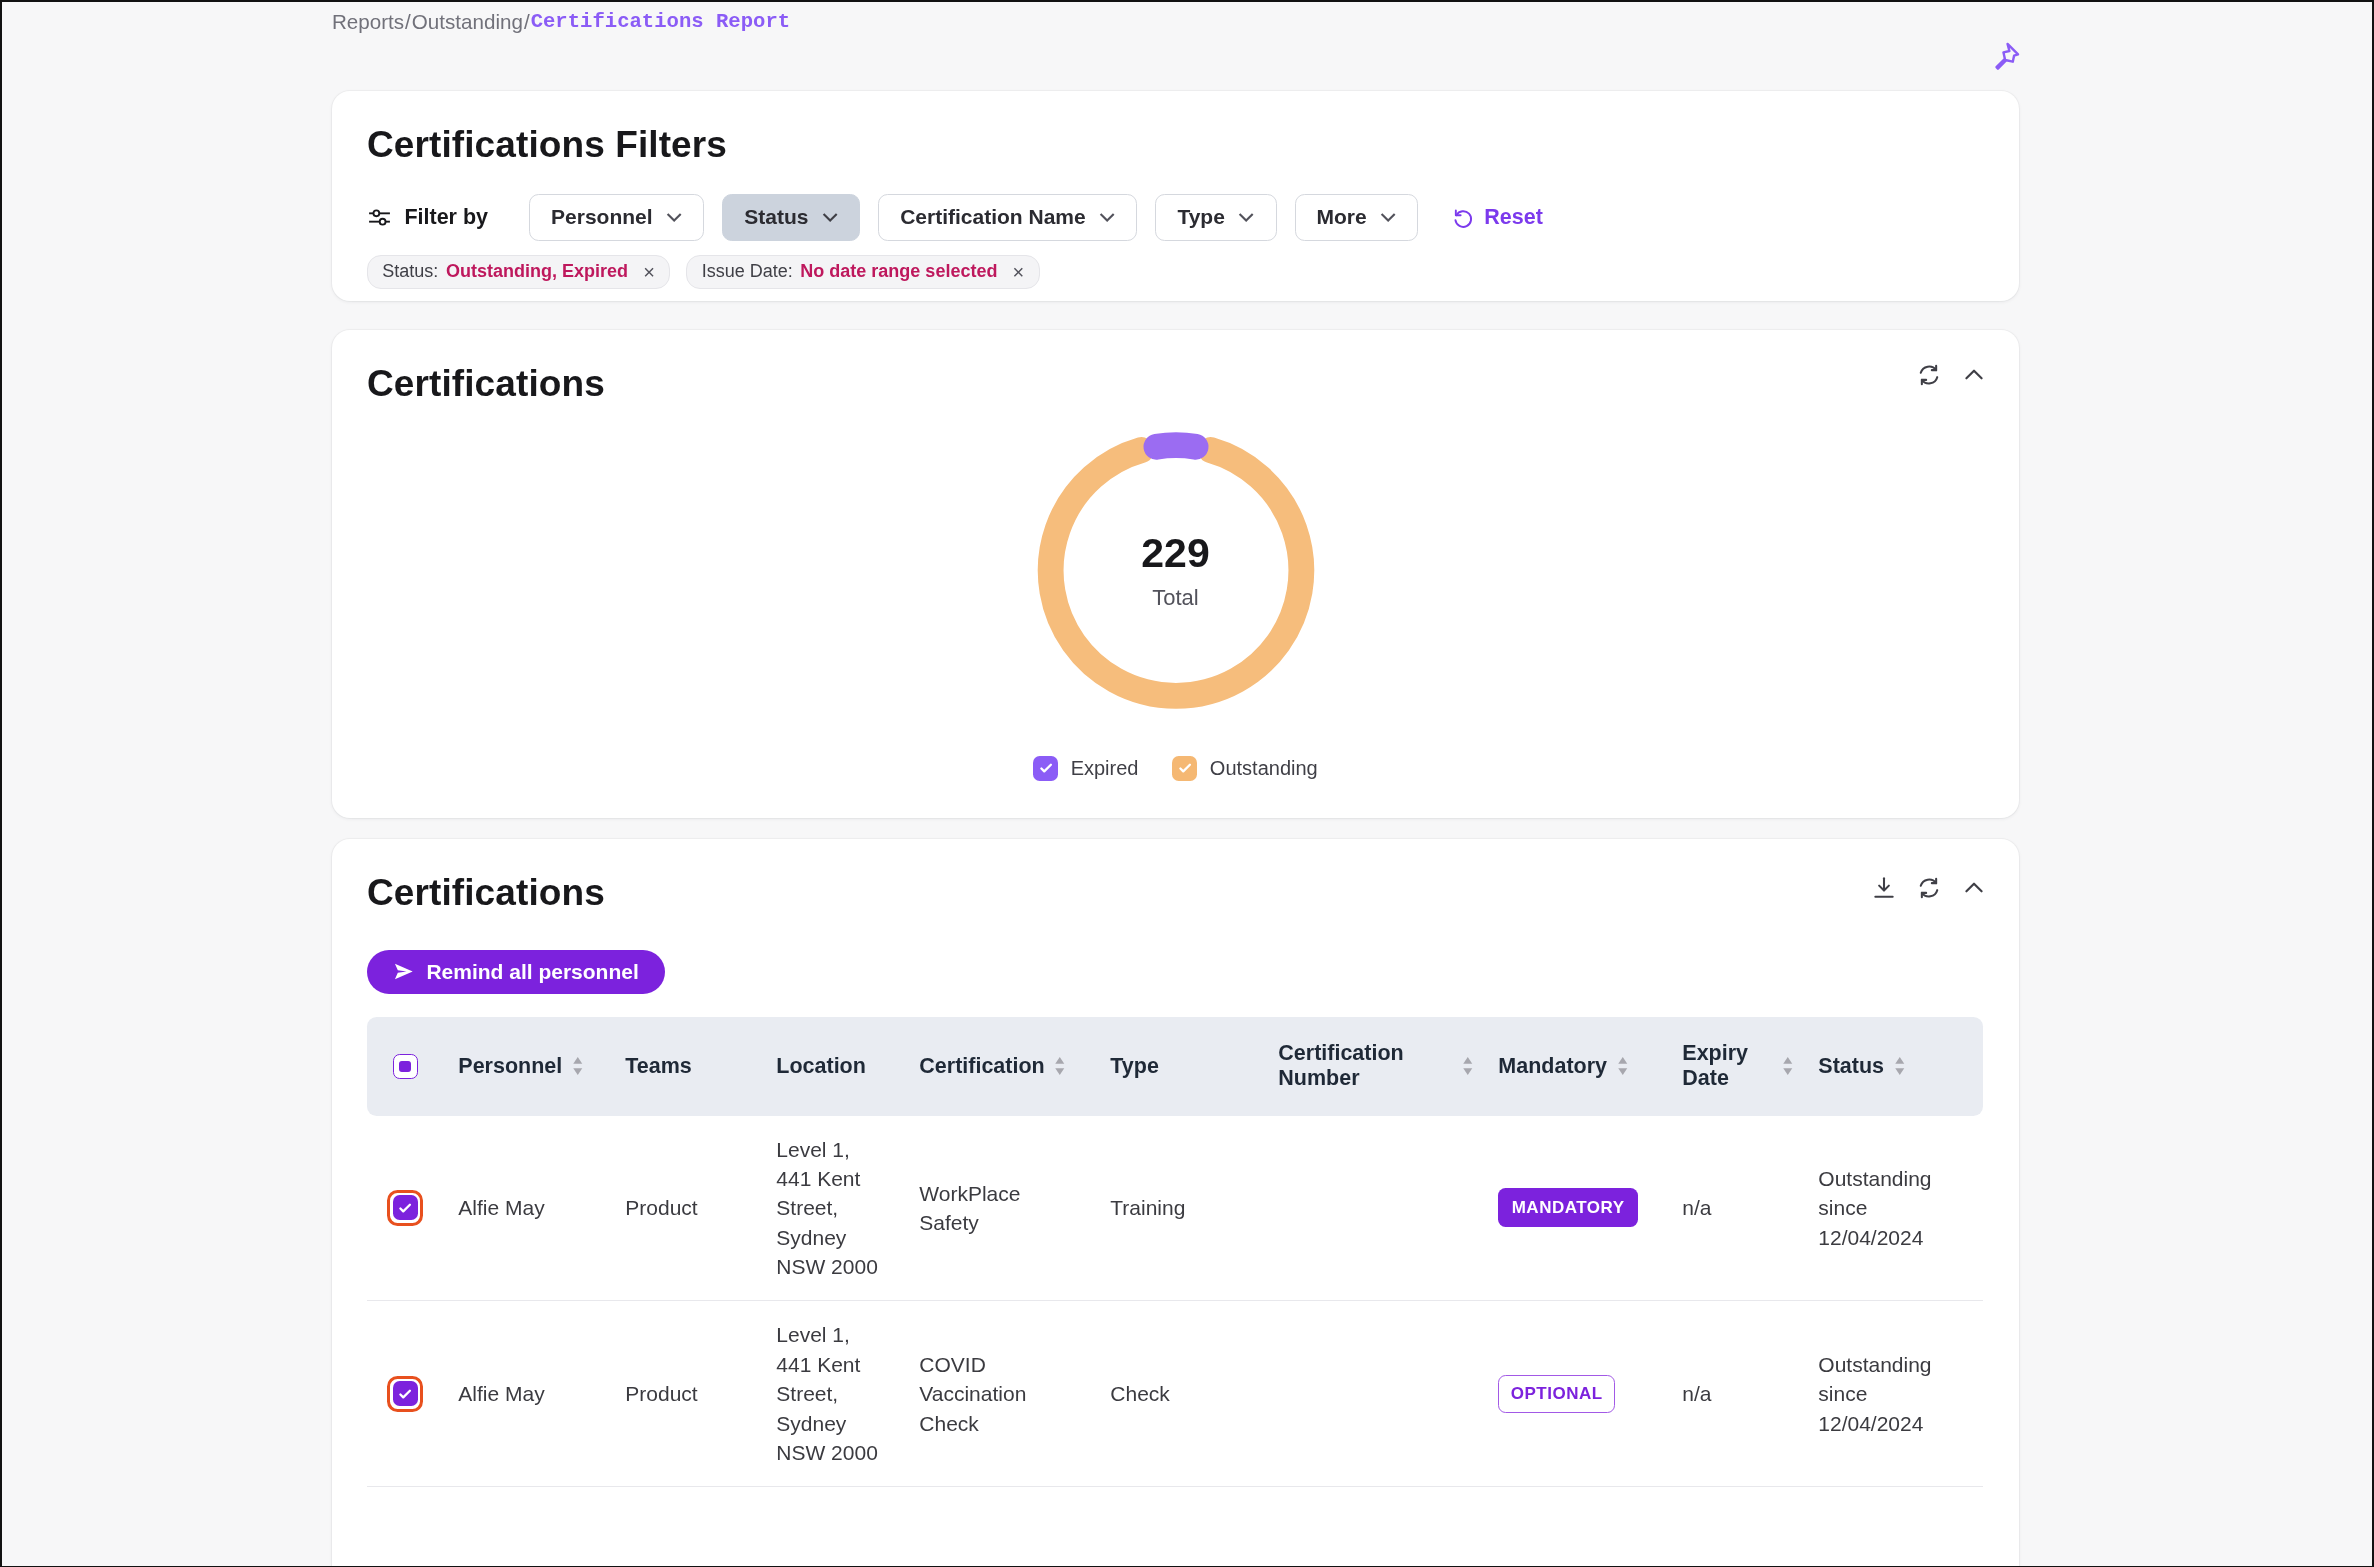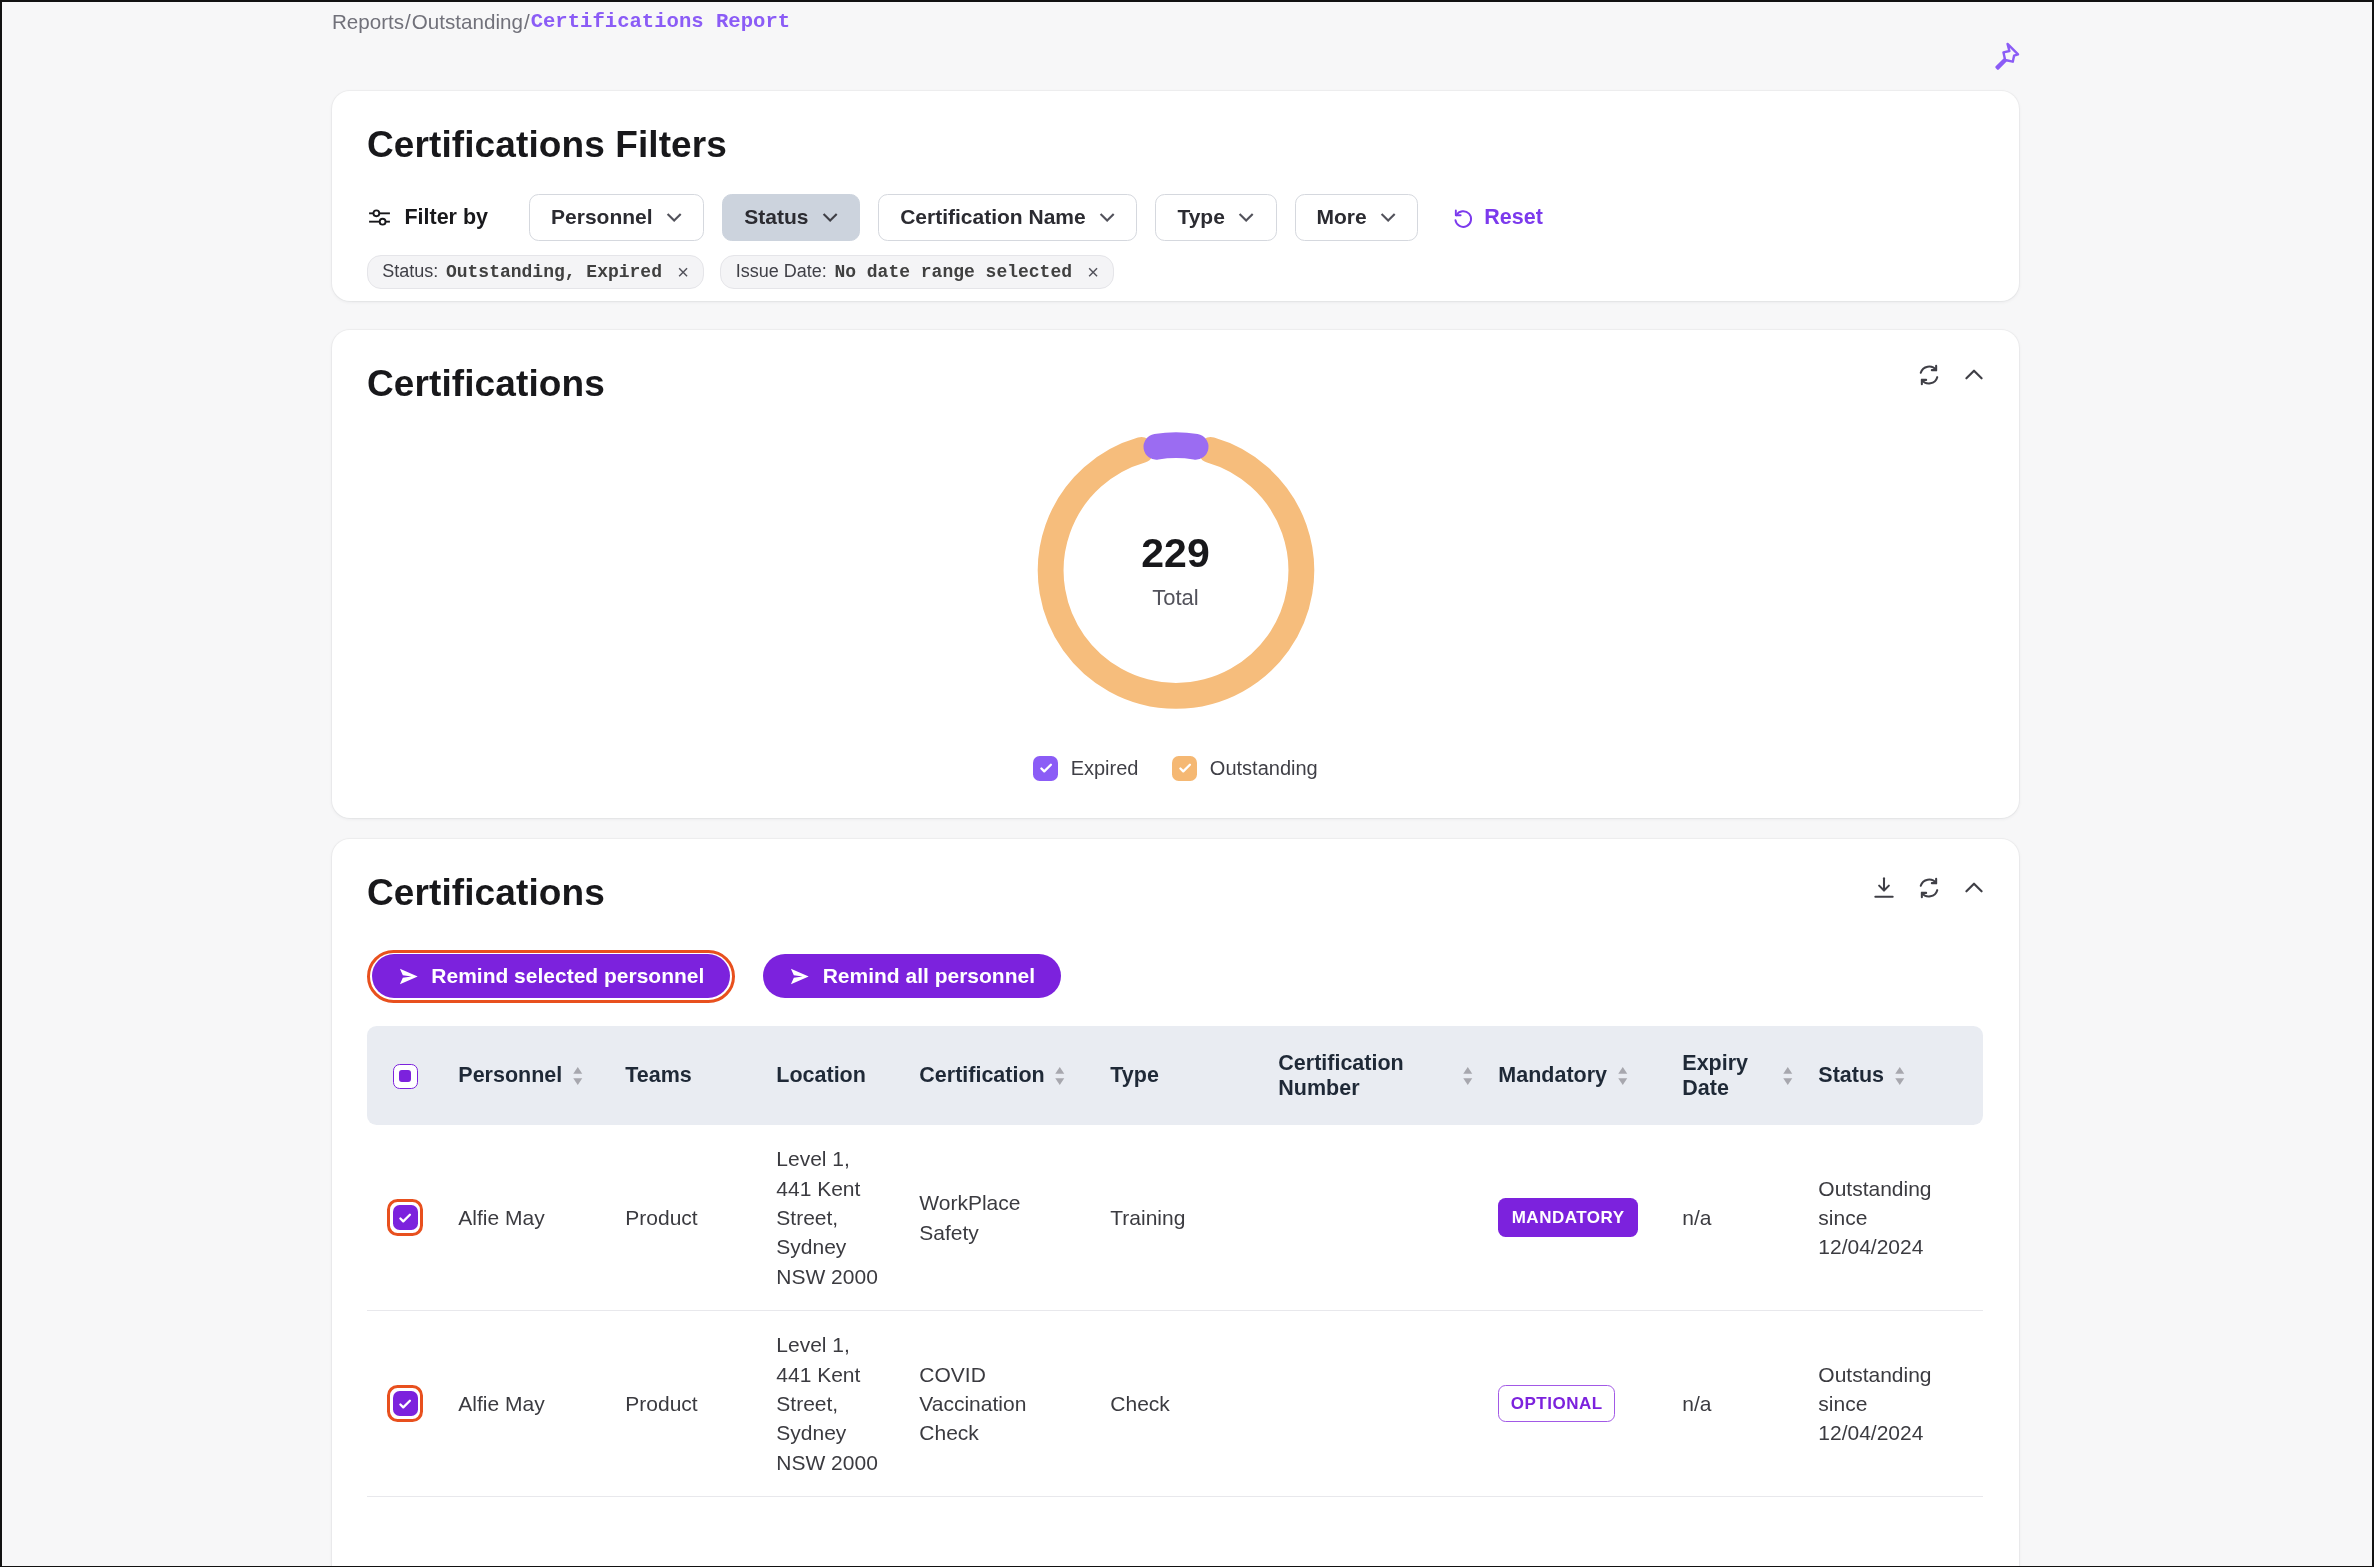--- a/index.html
+++ b/index.html
@@ -122,21 +122,21 @@
     background: #f4f4f6;
     border: 1px solid #e5e5e9;
     border-radius: 14px;
     display: inline-flex;
     align-items: center;
     gap: 7.6px;
     padding: 0 14.3px;
     font-size: 18px;
     color: #3f3f46;
   }
-  .chip b { color: #404040; font-weight: 700; font-family: Liberation Mono, monospace; }
+  .chip b { color: #be185d; font-weight: 700; }
   .chip .chip-close {
     margin-left: 7.6px;
     font-size: 20px;
     color: #52525b;
     cursor: pointer;
     line-height: 1;
   }
 
   
   .card-chart { top: 328px; height: 488px; padding: 32.5px 35px; }
@@ -441,28 +441,20 @@
         </svg>
       </span>
       <span class="icon-btn">
         <svg viewBox="0 0 24 24" fill="none" stroke="#3f3f46" stroke-width="2" stroke-linecap="round" stroke-linejoin="round">
             <path d="M5 15l7-7 7 7"></path>
           </svg>
       </span>
     </div>
 
     <div class="btn-row">
-      <span class="hl-ring">
-        <button class="remind-btn">
-          <svg viewBox="0 0 24 24" fill="#ffffff">
-              <path d="M2.2 20.8L22.5 12 2.2 3.2l3.3 7.3 10 1.5-10 1.5z"></path>
-            </svg>
-          <span>Remind selected personnel</span>
-        </button>
-      </span>
       <button class="remind-btn">
         <svg viewBox="0 0 24 24" fill="#ffffff">
             <path d="M2.2 20.8L22.5 12 2.2 3.2l3.3 7.3 10 1.5-10 1.5z"></path>
           </svg>
         <span>Remind all personnel</span>
       </button>
     </div>
 
     <table class="cert-table">
       <colgroup>

